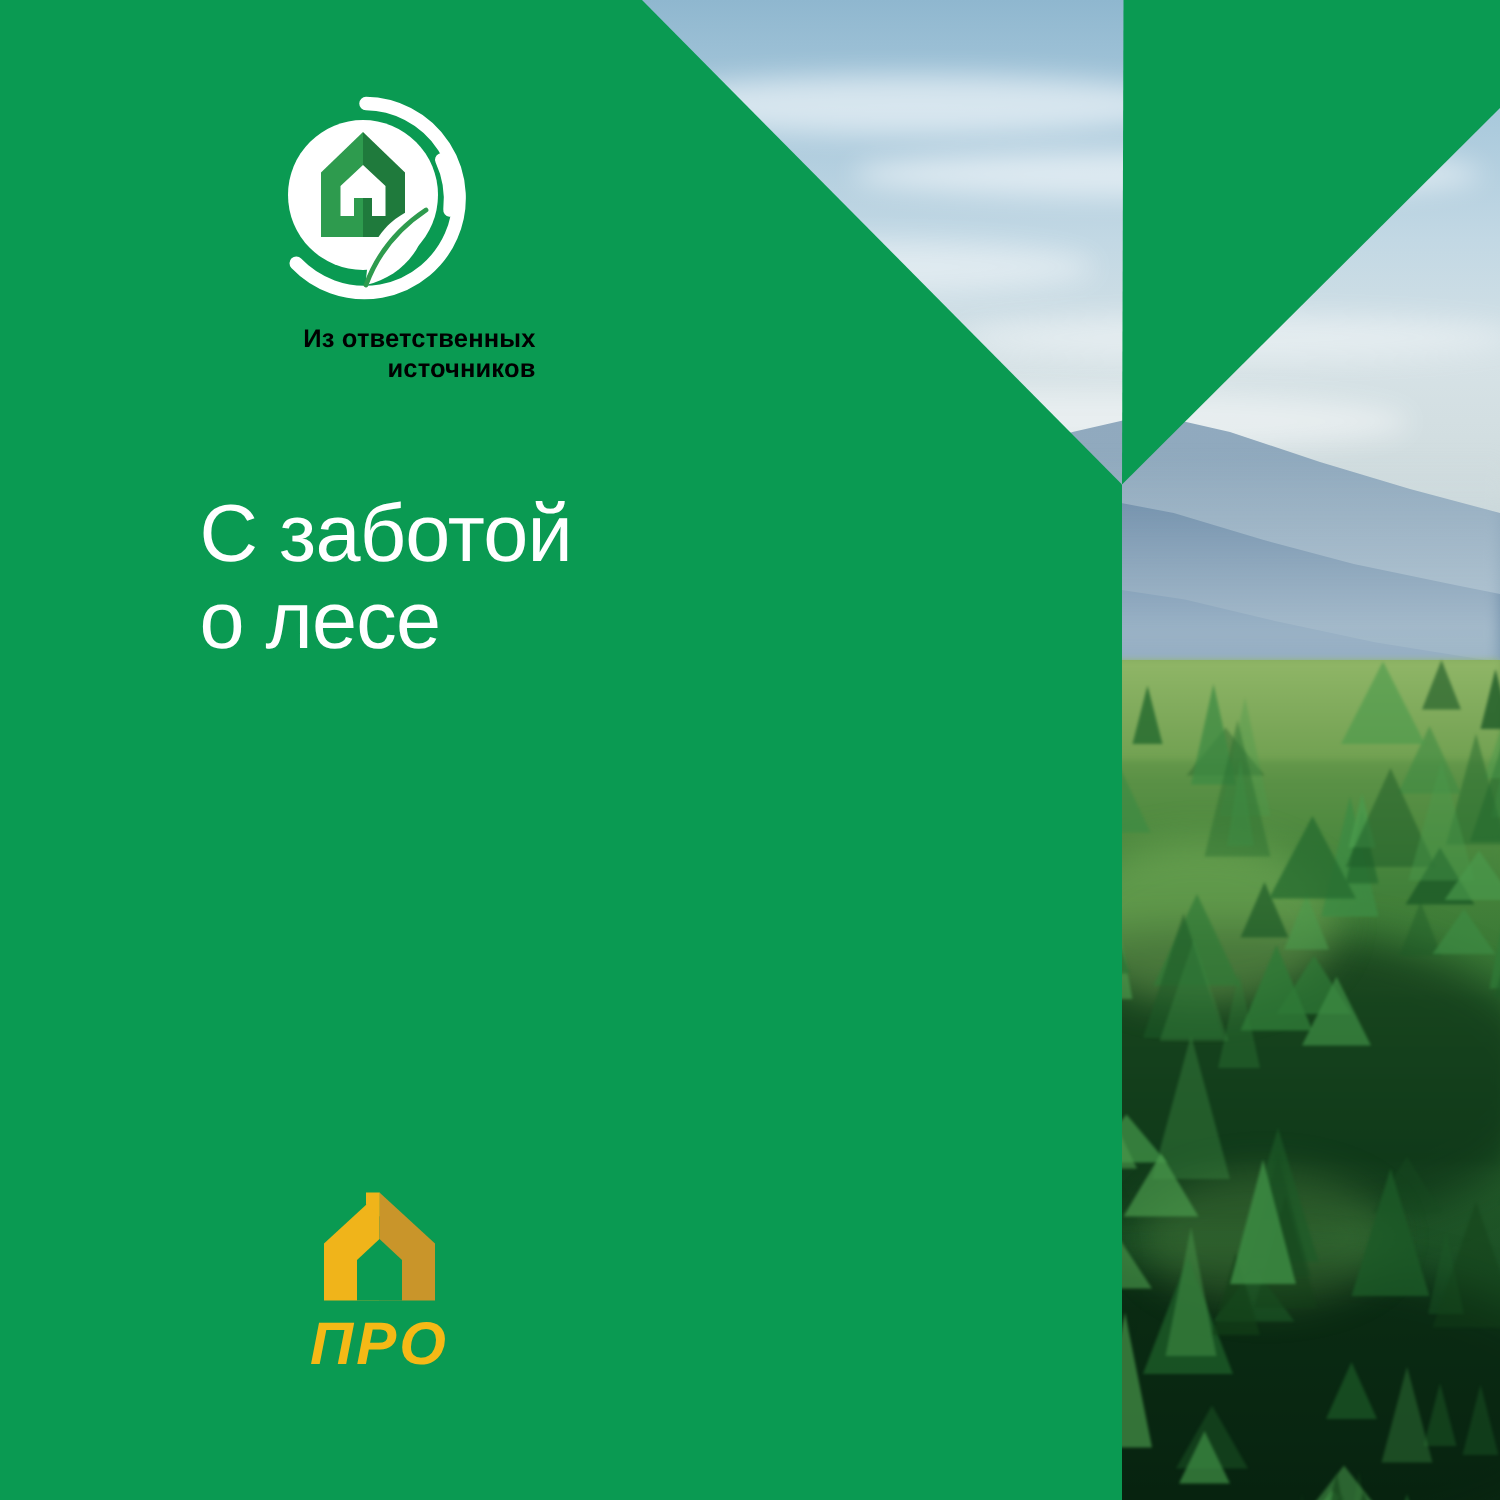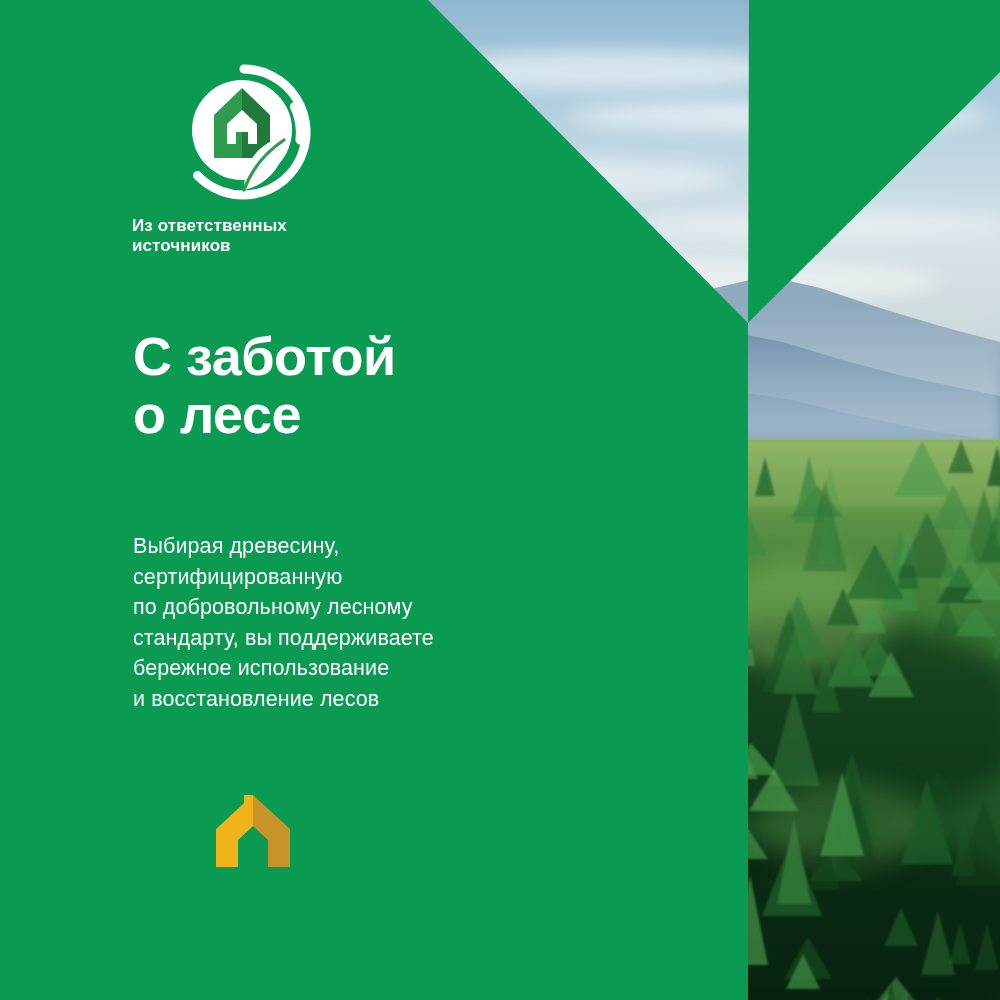--- a/index.html
+++ b/index.html
@@ -162,37 +162,37 @@
     position:absolute;
     left:128px; top:62px;
     width:270px;
   }
   .eco-mark {
     position:relative;
     width:140px; height:140px;
     margin:0 auto 14px 46px;
   }
   .eco-caption {
-    color:#ffffff;
+    color:#000000;
     font-size:17px;
     font-weight:bold;
     line-height:1.18;
     letter-spacing:.1px;
-    text-align:left;
+    text-align:right;
     width:225px;
     margin-left:4px;
   }
 
   
   .headline {
     position:absolute;
     left:133px; top:327px;
     color:#ffffff;
     font-size:54px;
-    font-weight:bold;
+    font-weight:normal;
     line-height:1.08;
     letter-spacing:-.5px;
     white-space:pre-line;
   }
 
   
   .body-copy {
     position:absolute;
     left:133px; top:531px;
     color:#ffffff;
@@ -451,32 +451,27 @@
                    C112 100 96 122 70 128 Z" fill="none" stroke="#0a9a52" stroke-width="0"></path>
         </svg>
       </div>
       <div class="eco-caption">Из ответственных
 источников</div>
     </div>
 
     <h1 class="headline">С заботой
 о лесе</h1>
 
-    <p class="body-copy">Выбирая древесину,
-сертифицированную
-по добровольному лесному
-стандарту, вы поддерживаете
-бережное использование
-и восстановление лесов</p>
 
     <div class="brand">
       <div class="brand-house">
         <svg viewBox="0 0 106 76" width="106" height="76" aria-hidden="true">
           <path d="M53 2 L16 36 L16 74 L53 74 Z" fill="#f0b41a"></path>
           <path d="M53 2 L90 36 L90 74 L53 74 Z" fill="#c9952a"></path>
           <path d="M53 33 L38 47 L38 74 L68 74 L68 47 Z" fill="#0a9a52"></path>
           <path d="M44 2 L53 2 L53 18 L44 10 Z" fill="#f0b41a"></path>
         </svg>
       </div>
+      <div class="brand-sub">ПРО</div>
     </div>
 
   </div>
 </div>
 
 </body></html>

